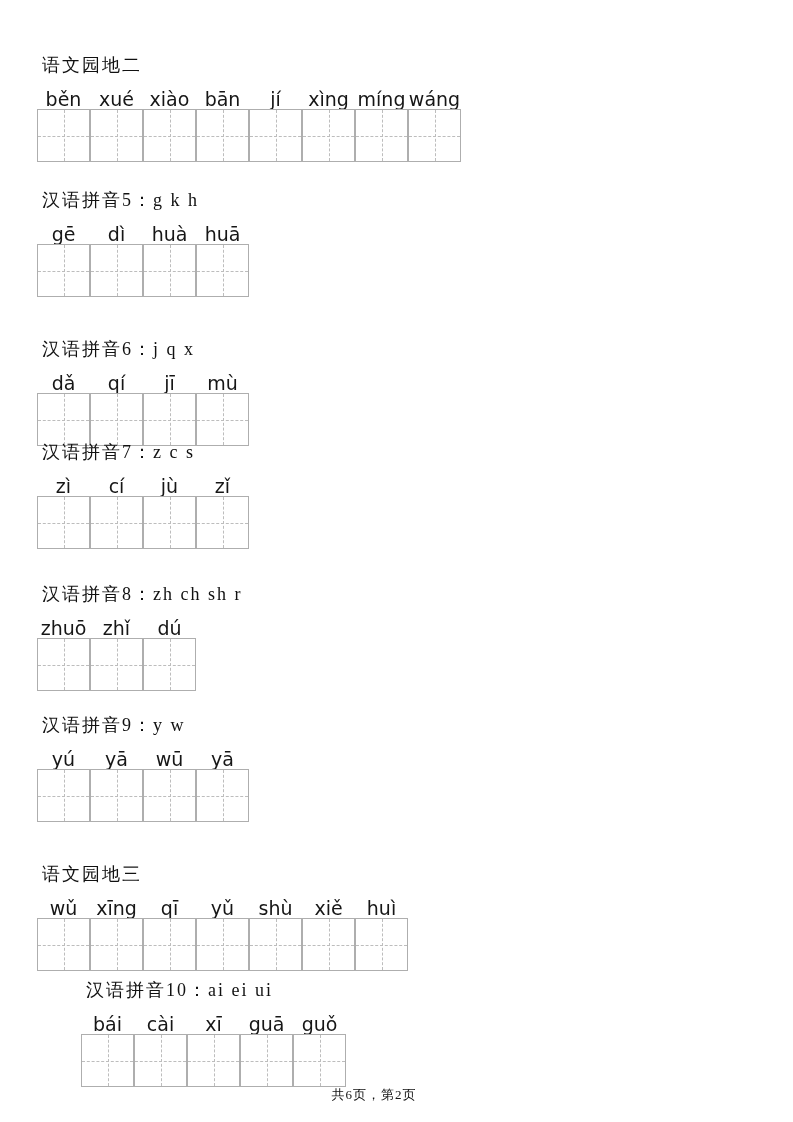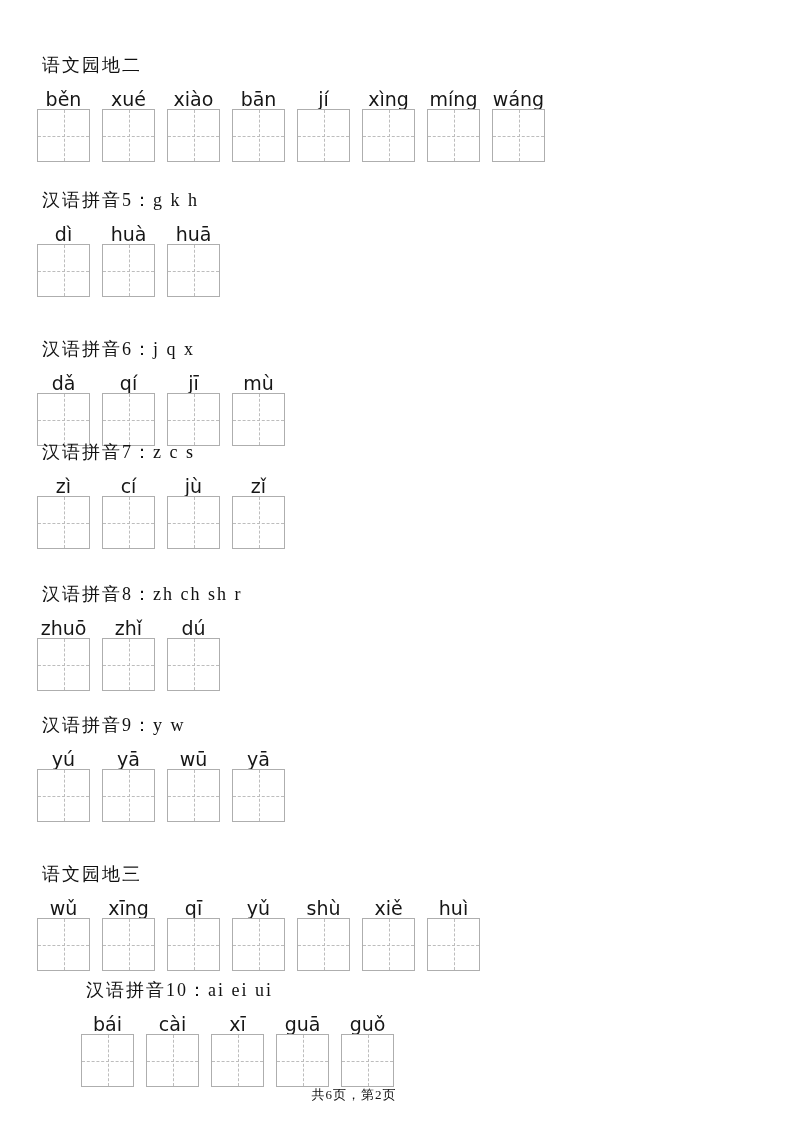--- a/index.html
+++ b/index.html
@@ -27,21 +27,20 @@
     font-family: "Liberation Serif", "DejaVu Serif", serif;
     font-size: 18px;
     line-height: 20px;
     letter-spacing: 2px;
     color: #111111;
     white-space: pre;
   }
   .cells {
     display: flex;
     margin-left: 37px;
-    gap: 12px;
   }
   .cell {
     width: 53px;
     flex: 0 0 53px;
   }
   .pinyin {
     height: 20px;
     line-height: 20px;
     text-align: center;
     font-family: "DejaVu Sans", sans-serif;
@@ -77,20 +76,21 @@
   .footer {
     position: absolute;
     top: 1086px;
     left: 0;
     width: 708px;
     text-align: center;
     font-family: "Liberation Serif", "DejaVu Serif", serif;
     font-size: 13px;
     letter-spacing: 1px;
     color: #111111;
+    padding-left: 20px;
   }
 </style>
 </head>
 <body>
 
 <div class="page">
   <div id="sections">
       <section class="section" style="top: 55px;">
     <div class="section-title">语文园地二</div>
     <div class="cells">
@@ -149,20 +149,27 @@
       <div class="hline"></div>
       <div class="vline"></div>
     </div>
   </div>
         </div>
   </section>
       <section class="section" style="top: 190px;">
     <div class="section-title">汉语拼音5：g k h</div>
     <div class="cells">
           <div class="cell">
+    <div class="pinyin">gē</div>
+    <div class="box">
+      <div class="hline"></div>
+      <div class="vline"></div>
+    </div>
+  </div>
+          <div class="cell">
     <div class="pinyin">dì</div>
     <div class="box">
       <div class="hline"></div>
       <div class="vline"></div>
     </div>
   </div>
           <div class="cell">
     <div class="pinyin">huà</div>
     <div class="box">
       <div class="hline"></div>

